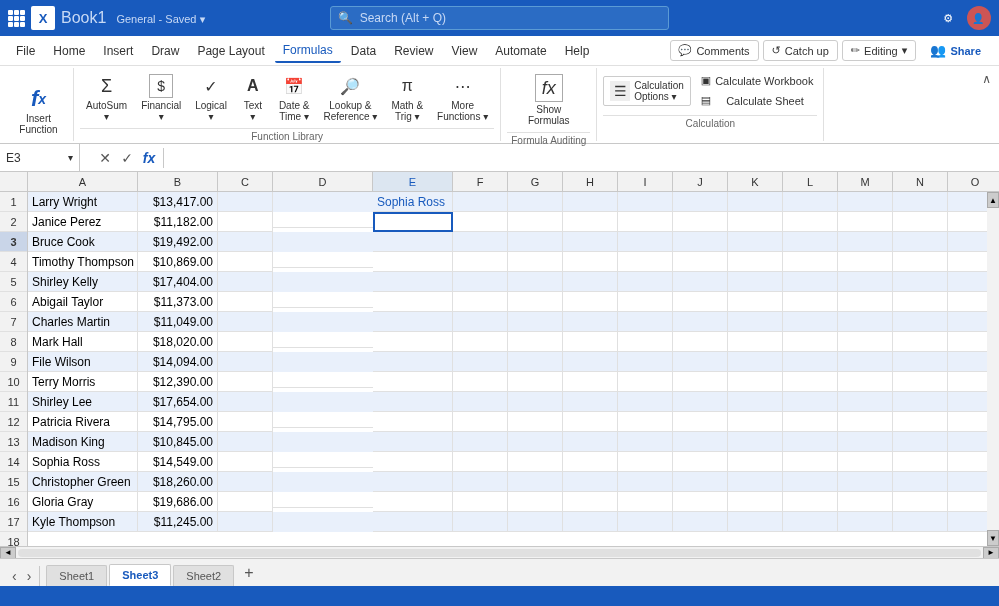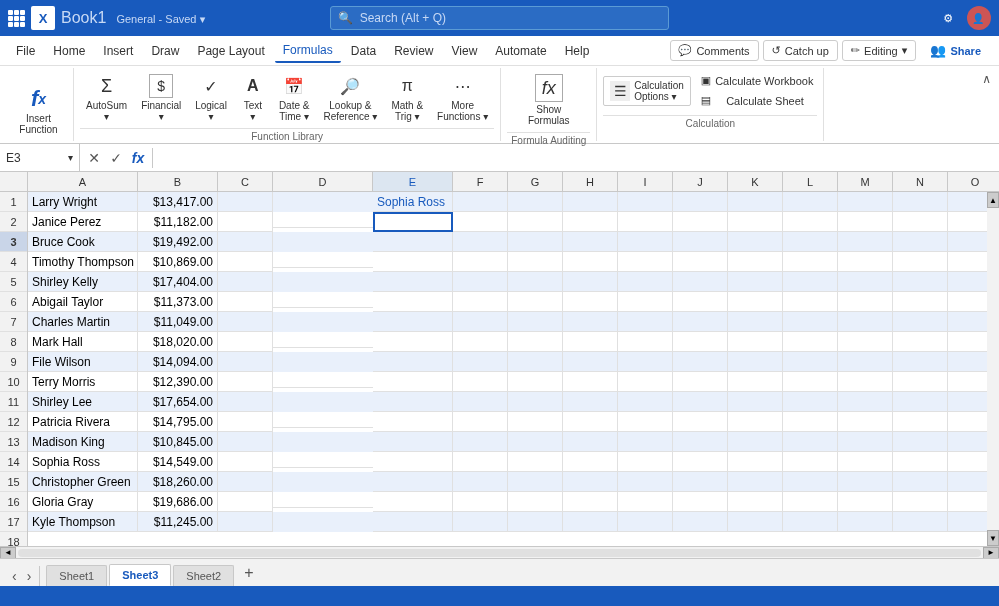--- a/index.html
+++ b/index.html
@@ -104,21 +104,21 @@
       border-radius: 2px;
     }
 
     
     .formula-bar {
       height: 28px;
       background: #fff;
       border-bottom: 1px solid #c8c8c8;
       display: flex;
       align-items: center;
-      gap: 0;
+      gap: 11px;
     }
     .name-box {
       width: 80px;
       border-right: 1px solid #c8c8c8;
       padding: 0 6px;
       font-size: 12px;
       color: #333;
       display: flex;
       align-items: center;
       height: 100%;

